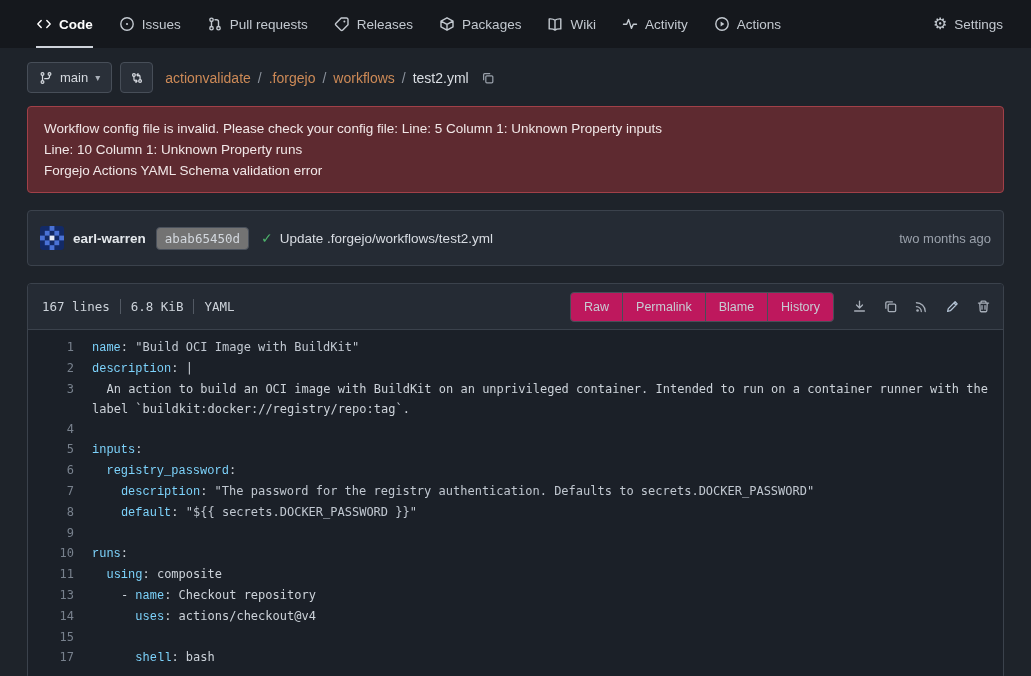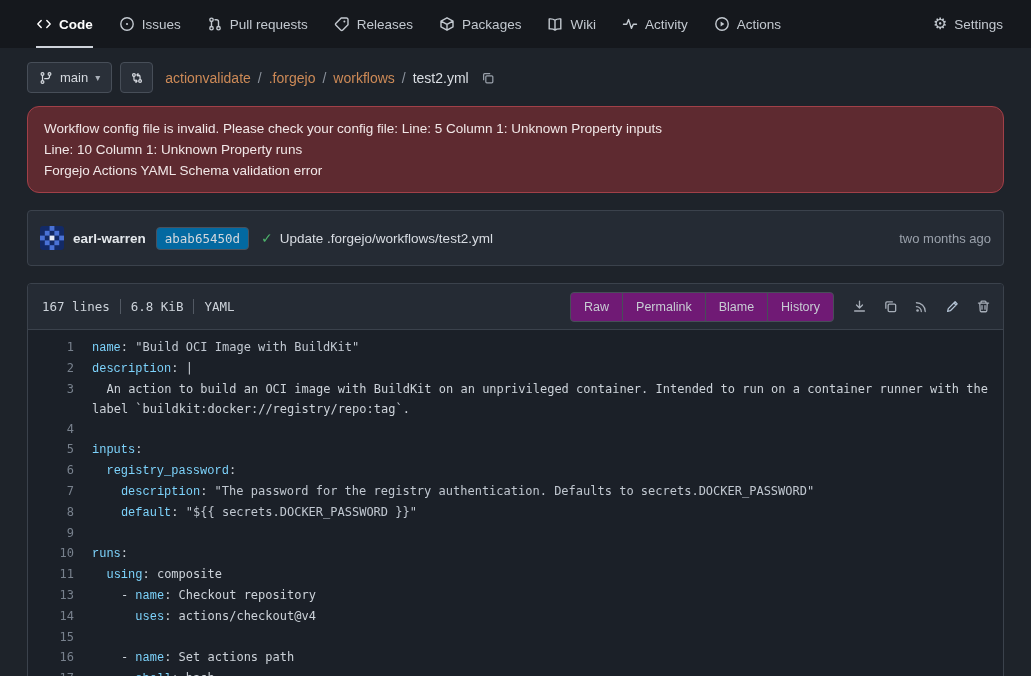--- a/index.html
+++ b/index.html
@@ -23,38 +23,38 @@
   .icon-btn { width:33px; justify-content:center; padding:0; margin-left:8px; }
   .caret { font-size:10px; color:#aab0b9; }
   .breadcrumb { margin-left:12px; font-size:14px; display:flex; align-items:center; gap:7px; }
   .breadcrumb .seg-link { color:#cd8a57; cursor:pointer; }
   .breadcrumb .sep { color:#8b929c; }
   .breadcrumb .current { color:#dbdfe4; }
   .copy-path { color:#9aa1ab; margin-left:5px; cursor:pointer; }
   .copy-path svg { width:14px; height:14px; }
 
   
-  .error-banner { margin:13px 27px 0; background:#5e2a30; border:1px solid #a14048; border-radius:12px; padding:11px 16px; color:#f1e7e7; font-size:13.5px; line-height:21px; }
+  .error-banner { margin:13px 27px 0; background:#5e2a30; border:1px solid #a14048; border-radius:4px; padding:11px 16px; color:#f1e7e7; font-size:13.5px; line-height:21px; }
 
   
   .commit-box { margin:17px 27px 0; background:#252b34; border:1px solid #3b424c; border-radius:4px; height:56px; display:flex; align-items:center; padding:0 12px; font-size:13.5px; }
   .avatar { width:24px; height:24px; border-radius:3px; overflow:hidden; flex:none; cursor:pointer; }
   .commit-author { font-weight:bold; color:#e4e8ec; margin:0 10px 0 9px; cursor:pointer; }
-  .hash-badge { font-family:"DejaVu Sans Mono",monospace; font-size:12.5px; background:#0369a1; border:1px solid #4a515c; border-radius:4px; padding:3px 8px; color:#d2d7dd; cursor:pointer; }
+  .hash-badge { font-family:"DejaVu Sans Mono",monospace; font-size:12.5px; background:#737373; border:1px solid #4a515c; border-radius:4px; padding:3px 8px; color:#d2d7dd; cursor:pointer; }
   .commit-check { color:#4db36b; margin:0 7px 0 12px; font-size:14px; }
   .commit-msg { color:#d8dce2; cursor:pointer; }
   .commit-time { margin-left:auto; color:#9aa1ab; font-size:13px; }
 
   
   .file-box { margin:17px 27px 0; border:1px solid #3b424c; border-radius:4px; overflow:hidden; }
   .file-header { background:#252b34; border-bottom:1px solid #3b424c; height:46px; display:flex; align-items:center; padding:0 12px 0 14px; }
   .file-meta { display:flex; align-items:center; font-family:"DejaVu Sans Mono",monospace; font-size:12.5px; color:#ccd2d9; gap:10px; }
   .vdiv { width:1px; height:15px; background:#525963; }
   .btn-group { margin-left:auto; display:flex; }
-  .gbtn { background:#701a75; border:1px solid #474e58; color:#c7ccd3; font-size:12.5px; padding:7px 13px; margin-left:-1px; cursor:pointer; font-family:"Liberation Sans",sans-serif; }
+  .gbtn { background:#be185d; border:1px solid #474e58; color:#c7ccd3; font-size:12.5px; padding:7px 13px; margin-left:-1px; cursor:pointer; font-family:"Liberation Sans",sans-serif; }
   .gbtn:first-child { border-radius:4px 0 0 4px; margin-left:0; }
   .gbtn:last-child { border-radius:0 4px 4px 0; }
   .file-actions { display:flex; align-items:center; gap:16px; margin-left:18px; color:#a6adb7; }
   .file-actions .act { cursor:pointer; }
   .file-actions svg { width:15px; height:15px; }
   .act-edit { color:#b3c2d4; }
 
   
   .code-area { background:#1b2028; padding:7px 0 10px; font-family:"DejaVu Sans Mono",monospace; font-size:12px; line-height:20px; }
   .code-row { display:flex; }
@@ -310,22 +310,18 @@
         </div>
         <div class="code-row">
           <span class="gutter">14</span>
           <span class="code-text"><span class="tk-p">      </span><span class="tk-key">uses</span><span class="tk-p">: actions/checkout@v4</span></span>
         </div>
         <div class="code-row">
           <span class="gutter">15</span>
           <span class="code-text">&nbsp;</span>
         </div>
         <div class="code-row">
-          <span class="gutter">16</span>
-          <span class="code-text"><span class="tk-p">    - </span><span class="tk-key">name</span><span class="tk-p">: Set actions path</span></span>
-        </div>
-        <div class="code-row">
           <span class="gutter">17</span>
           <span class="code-text"><span class="tk-p">      </span><span class="tk-key">shell</span><span class="tk-p">: bash</span></span>
         </div>
       </div>
   </div>
 </div>
 
 </body></html>

